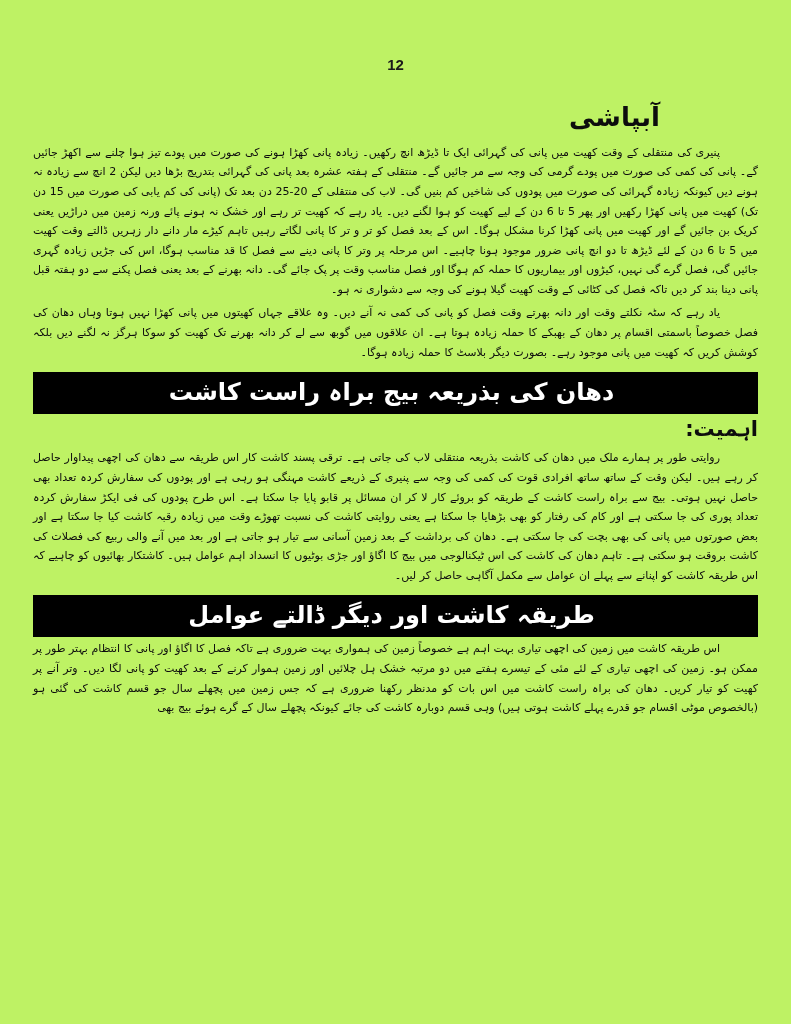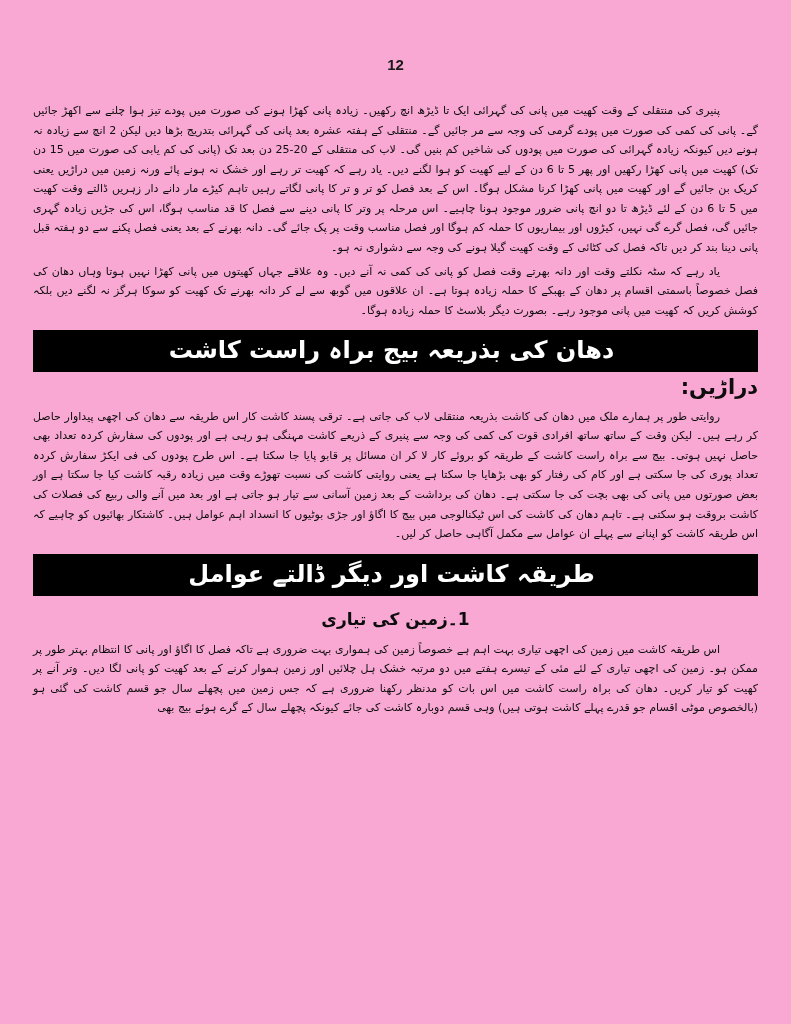--- a/index.html
+++ b/index.html
@@ -5,21 +5,21 @@
   html, body {
     margin: 0;
     padding: 0;
     background: #e8e8e8;
   }
   .page {
     position: relative;
     width: 791px;
     height: 1024px;
     margin: 0 auto;
-    background: #f9a8d4;
+    background: #bef264;
     box-sizing: border-box;
     padding: 56px 33px 0 33px;
     font-family: "DejaVu Sans", sans-serif;
     color: #0d0d0d;
     overflow: hidden;
   }
   .page-number {
     text-align: center;
     font-family: "Liberation Sans", sans-serif;
     font-weight: bold;
@@ -72,30 +72,30 @@
     line-height: 1.3;
   }
 </style>
 </head>
 <body>
 
 <div class="page">
 
   <div class="page-number">12</div>
 
+  <h1 class="heading-main">آبپاشی</h1>
 
   <p class="body-text">پنیری کی منتقلی کے وقت کھیت میں پانی کی گہرائی ایک تا ڈیڑھ انچ رکھیں۔ زیادہ پانی کھڑا ہونے کی صورت میں پودے تیز ہوا چلنے سے اکھڑ جائیں گے۔ پانی کی کمی کی صورت میں پودے گرمی کی وجہ سے مر جائیں گے۔ منتقلی کے ہفتہ عشرہ بعد پانی کی گہرائی بتدریج بڑھا دیں لیکن 2 انچ سے زیادہ نہ ہونے دیں کیونکہ زیادہ گہرائی کی صورت میں پودوں کی شاخیں کم بنیں گی۔ لاب کی منتقلی کے 20-25 دن بعد تک (پانی کی کم یابی کی صورت میں 15 دن تک) کھیت میں پانی کھڑا رکھیں اور پھر 5 تا 6 دن کے لیے کھیت کو ہوا لگنے دیں۔ یاد رہے کہ کھیت تر رہے اور خشک نہ ہونے پائے ورنہ زمین میں دراڑیں یعنی کریک بن جائیں گے اور کھیت میں پانی کھڑا کرنا مشکل ہوگا۔ اس کے بعد فصل کو تر و تر کا پانی لگاتے رہیں تاہم کیڑے مار دانے دار زہریں ڈالتے وقت کھیت میں 5 تا 6 دن کے لئے ڈیڑھ تا دو انچ پانی ضرور موجود ہونا چاہیے۔ اس مرحلہ پر وتر کا پانی دینے سے فصل کا قد مناسب ہوگا، اس کی جڑیں زیادہ گہری جائیں گی، فصل گرے گی نہیں، کیڑوں اور بیماریوں کا حملہ کم ہوگا اور فصل مناسب وقت پر پک جائے گی۔ دانہ بھرنے کے بعد یعنی فصل پکنے سے دو ہفتہ قبل پانی دینا بند کر دیں تاکہ فصل کی کٹائی کے وقت کھیت گیلا ہونے کی وجہ سے دشواری نہ ہو۔</p>
 
   <p class="body-text">یاد رہے کہ سٹہ نکلتے وقت اور دانہ بھرتے وقت فصل کو پانی کی کمی نہ آنے دیں۔ وہ علاقے جہاں کھیتوں میں پانی کھڑا نہیں ہوتا وہاں دھان کی فصل خصوصاً باسمتی اقسام پر دھان کے بھبکے کا حملہ زیادہ ہوتا ہے۔ ان علاقوں میں گوبھ سے لے کر دانہ بھرنے تک کھیت کو سوکا ہرگز نہ لگنے دیں بلکہ کوشش کریں کہ کھیت میں پانی موجود رہے۔ بصورت دیگر بلاسٹ کا حملہ زیادہ ہوگا۔</p>
 
   <div class="banner">دھان کی بذریعہ بیج براہ راست کاشت</div>
 
-  <h2 class="subheading-right">دراڑیں:</h2>
+  <h2 class="subheading-right">اہمیت:</h2>
 
   <p class="body-text">روایتی طور پر ہمارے ملک میں دھان کی کاشت بذریعہ منتقلی لاب کی جاتی ہے۔ ترقی پسند کاشت کار اس طریقہ سے دھان کی اچھی پیداوار حاصل کر رہے ہیں۔ لیکن وقت کے ساتھ ساتھ افرادی قوت کی کمی کی وجہ سے پنیری کے ذریعے کاشت مہنگی ہو رہی ہے اور پودوں کی سفارش کردہ تعداد بھی حاصل نہیں ہوتی۔ بیج سے براہ راست کاشت کے طریقہ کو بروئے کار لا کر ان مسائل پر قابو پایا جا سکتا ہے۔ اس طرح پودوں کی فی ایکڑ سفارش کردہ تعداد پوری کی جا سکتی ہے اور کام کی رفتار کو بھی بڑھایا جا سکتا ہے یعنی روایتی کاشت کی نسبت تھوڑے وقت میں زیادہ رقبہ کاشت کیا جا سکتا ہے اور بعض صورتوں میں پانی کی بھی بچت کی جا سکتی ہے۔ دھان کی برداشت کے بعد زمین آسانی سے تیار ہو جاتی ہے اور بعد میں آنے والی ربیع کی فصلات کی کاشت بروقت ہو سکتی ہے۔ تاہم دھان کی کاشت کی اس ٹیکنالوجی میں بیج کا اگاؤ اور جڑی بوٹیوں کا انسداد اہم عوامل ہیں۔ کاشتکار بھائیوں کو چاہیے کہ اس طریقہ کاشت کو اپنانے سے پہلے ان عوامل سے مکمل آگاہی حاصل کر لیں۔</p>
 
   <div class="banner">طریقہ کاشت اور دیگر ڈالتے عوامل</div>
 
-  <h3 class="subheading-center">1۔زمین کی تیاری</h3>
 
   <p class="body-text">اس طریقہ کاشت میں زمین کی اچھی تیاری بہت اہم ہے خصوصاً زمین کی ہمواری بہت ضروری ہے تاکہ فصل کا اگاؤ اور پانی کا انتظام بہتر طور پر ممکن ہو۔ زمین کی اچھی تیاری کے لئے مئی کے تیسرے ہفتے میں دو مرتبہ خشک ہل چلائیں اور زمین ہموار کرنے کے بعد کھیت کو پانی لگا دیں۔ وتر آنے پر کھیت کو تیار کریں۔ دھان کی براہ راست کاشت میں اس بات کو مدنظر رکھنا ضروری ہے کہ جس زمین میں پچھلے سال جو قسم کاشت کی گئی ہو (بالخصوص موٹی اقسام جو قدرے پہلے کاشت ہوتی ہیں) وہی قسم دوبارہ کاشت کی جائے کیونکہ پچھلے سال کے گرے ہوئے بیج بھی</p>
 
 </div>
 
 </body></html>

